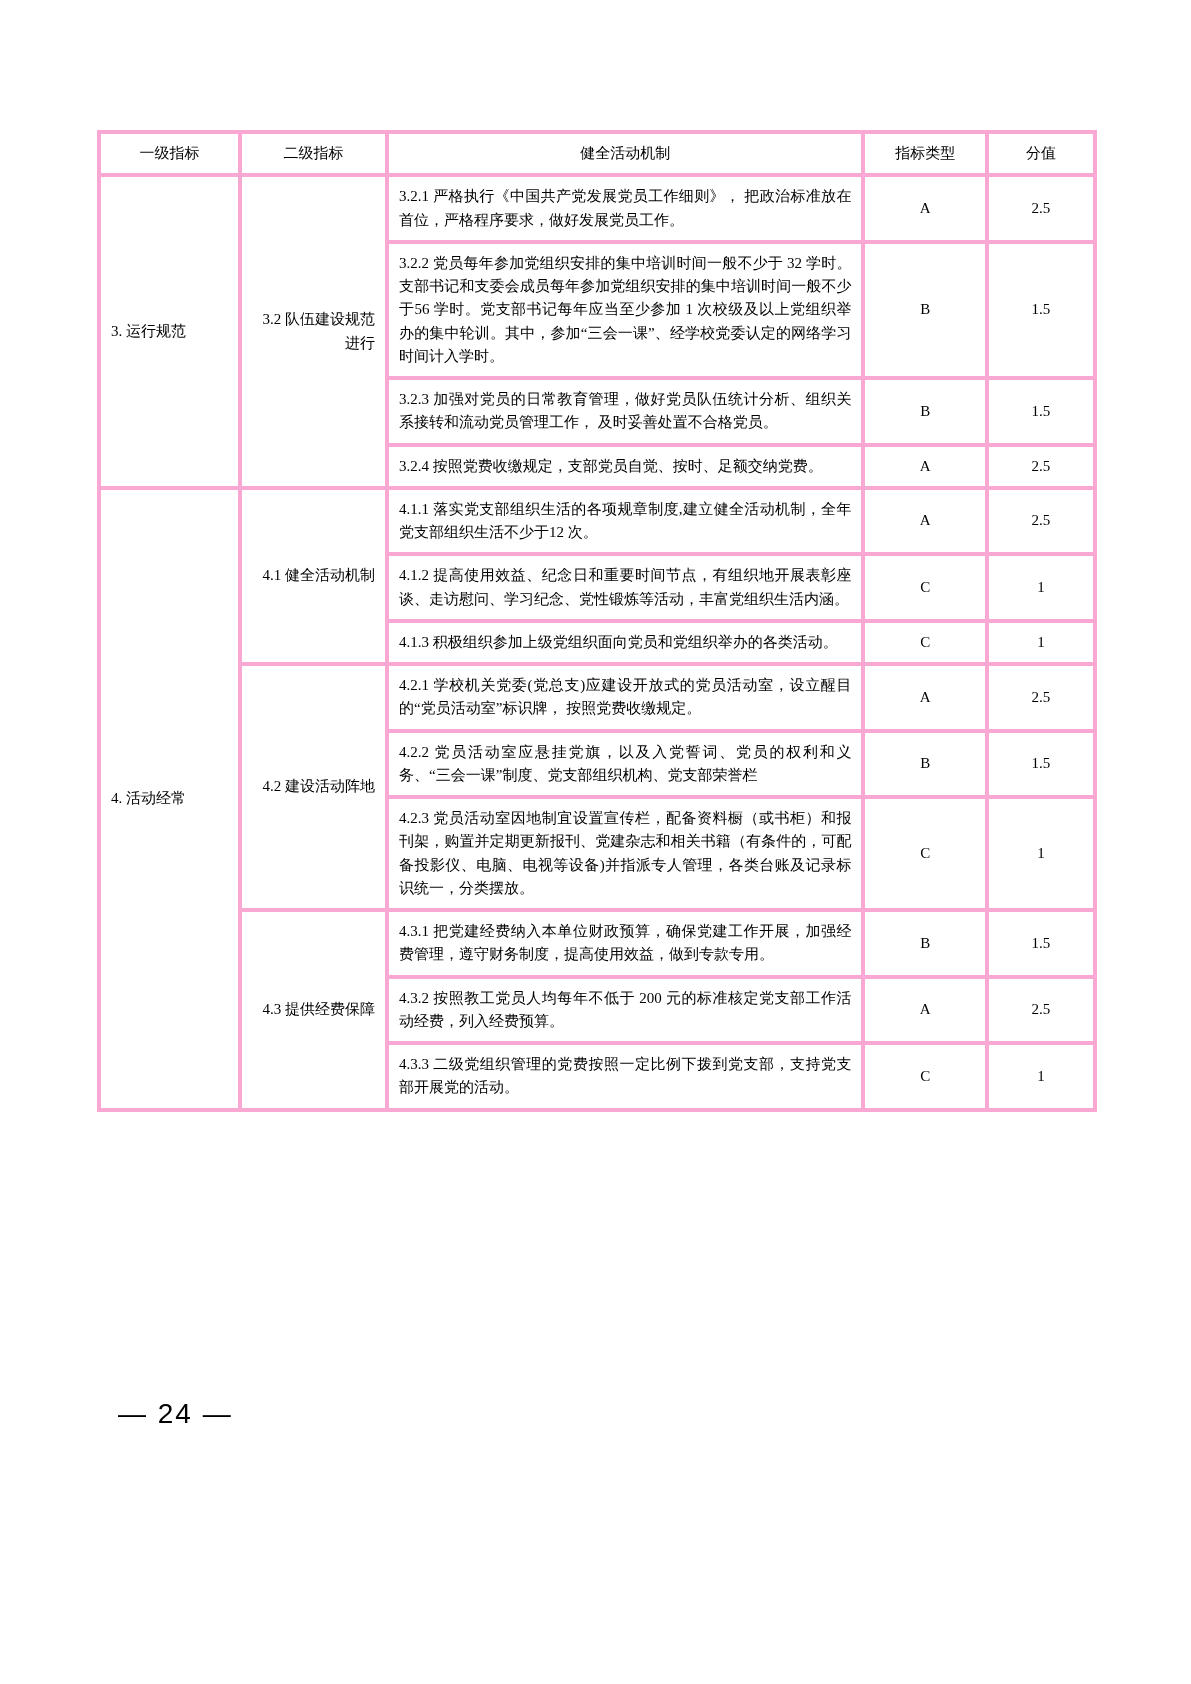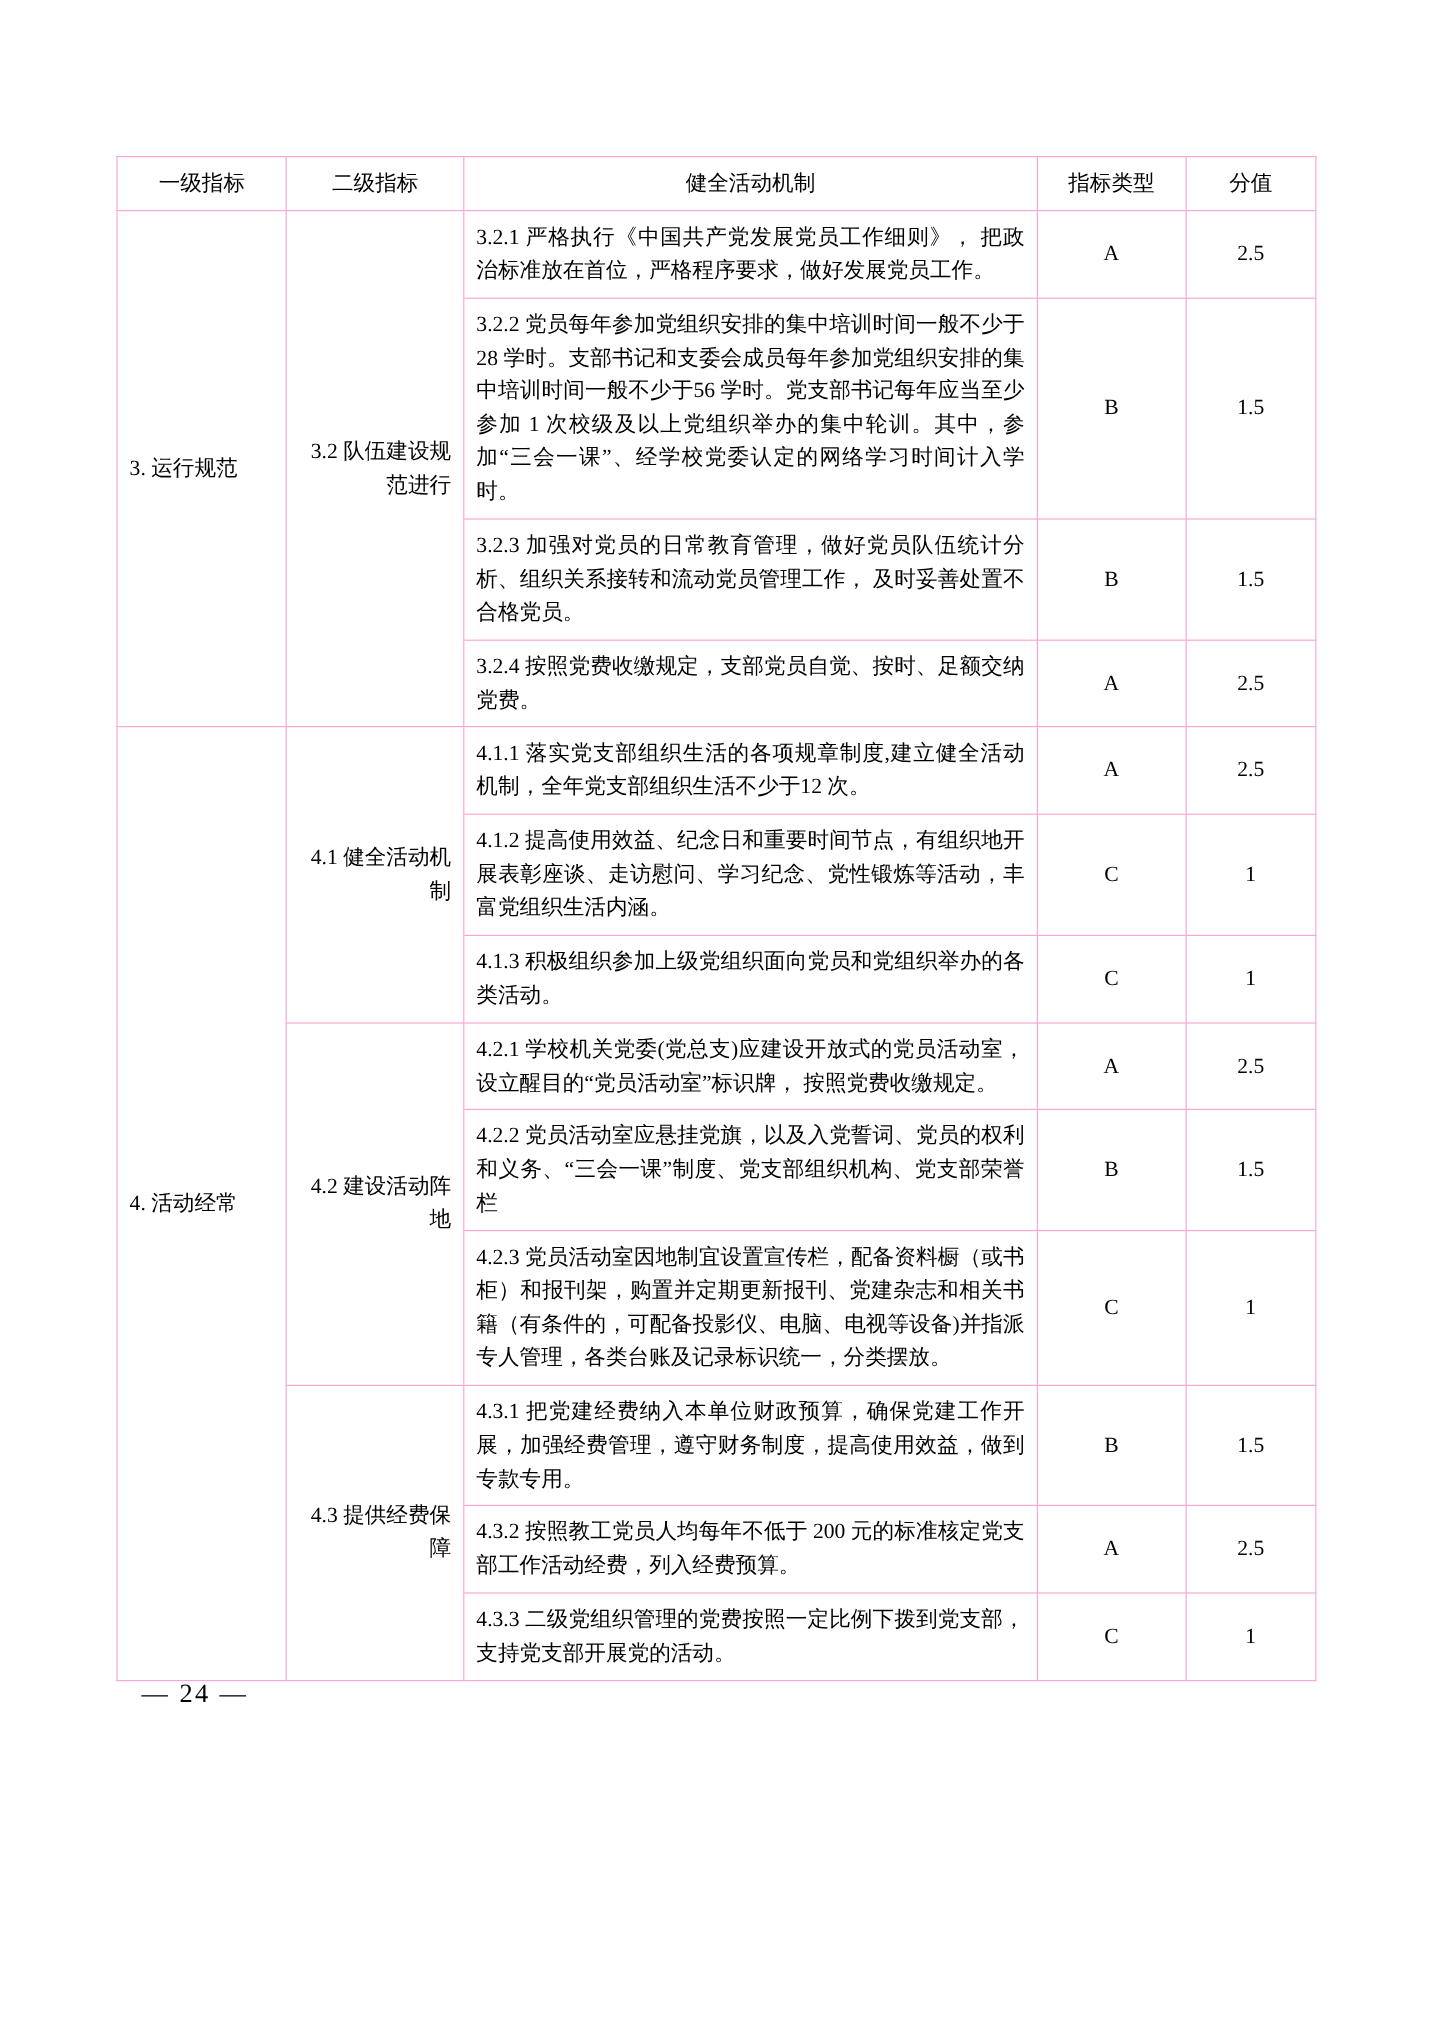--- a/index.html
+++ b/index.html
@@ -26,24 +26,24 @@
     left: 97px;
     top: 130px;
     width: 1000px;
   }
   table.idx {
     border-collapse: collapse;
     width: 1000px;
     table-layout: fixed;
   }
   table.idx td, table.idx th {
-    border: 1px solid #f9a8d4;
+    border: 4px solid #f9a8d4;
     vertical-align: middle;
     padding: 8px 10px;
-    font-size: 18px;
+    font-size: 15px;
     line-height: 1.55;
     font-weight: normal;
   }
   .col-l1 { width: 137px; }
   .col-l2 { width: 143px; }
   .col-main { width: 463px; }
   .col-type { width: 120px; }
   .col-score { width: 105px; }
 
   thead td {
@@ -69,23 +69,23 @@
   }
   td.type, td.score {
     text-align: center;
     font-size: 17px;
     font-family: "Liberation Serif", serif;
   }
   .pagenum {
     position: absolute;
     left: 118px;
     top: 1398px;
-    font-size: 22px;
+    font-size: 28px;
     letter-spacing: 2px;
-    font-family: Liberation Serif, serif;
+    font-family: Liberation Sans, sans-serif;
   }
 </style>
 </head>
 <body>
 
 <div class="page">
 
   <div class="table-wrap">
     <table class="idx">
       <colgroup>
@@ -107,21 +107,21 @@
       <tbody>
 
         <tr>
           <td class="l1" rowspan="4">3. 运行规范</td>
           <td class="l2" rowspan="4">3.2 队伍建设规范进行</td>
           <td class="main">3.2.1 严格执行《中国共产党发展党员工作细则》， 把政治标准放在首位，严格程序要求，做好发展党员工作。</td>
           <td class="type">A</td>
           <td class="score">2.5</td>
         </tr>
         <tr>
-          <td class="main">3.2.2 党员每年参加党组织安排的集中培训时间一般不少于 28 学时。支部书记和支委会成员每年参加党组织安排的集中培训时间一般不少于56 学时。党支部书记每年应当至少参加 1 次校级及以上党组织举办的集中轮训。其中，参加“三会一课”、经学校党委认定的网络学习时间计入学时。</td>
+          <td class="main">3.2.2 党员每年参加党组织安排的集中培训时间一般不少于 32 学时。支部书记和支委会成员每年参加党组织安排的集中培训时间一般不少于56 学时。党支部书记每年应当至少参加 1 次校级及以上党组织举办的集中轮训。其中，参加“三会一课”、经学校党委认定的网络学习时间计入学时。</td>
           <td class="type">B</td>
           <td class="score">1.5</td>
         </tr>
         <tr>
           <td class="main">3.2.3 加强对党员的日常教育管理，做好党员队伍统计分析、组织关系接转和流动党员管理工作， 及时妥善处置不合格党员。</td>
           <td class="type">B</td>
           <td class="score">1.5</td>
         </tr>
         <tr>
           <td class="main">3.2.4 按照党费收缴规定，支部党员自觉、按时、足额交纳党费。</td>

